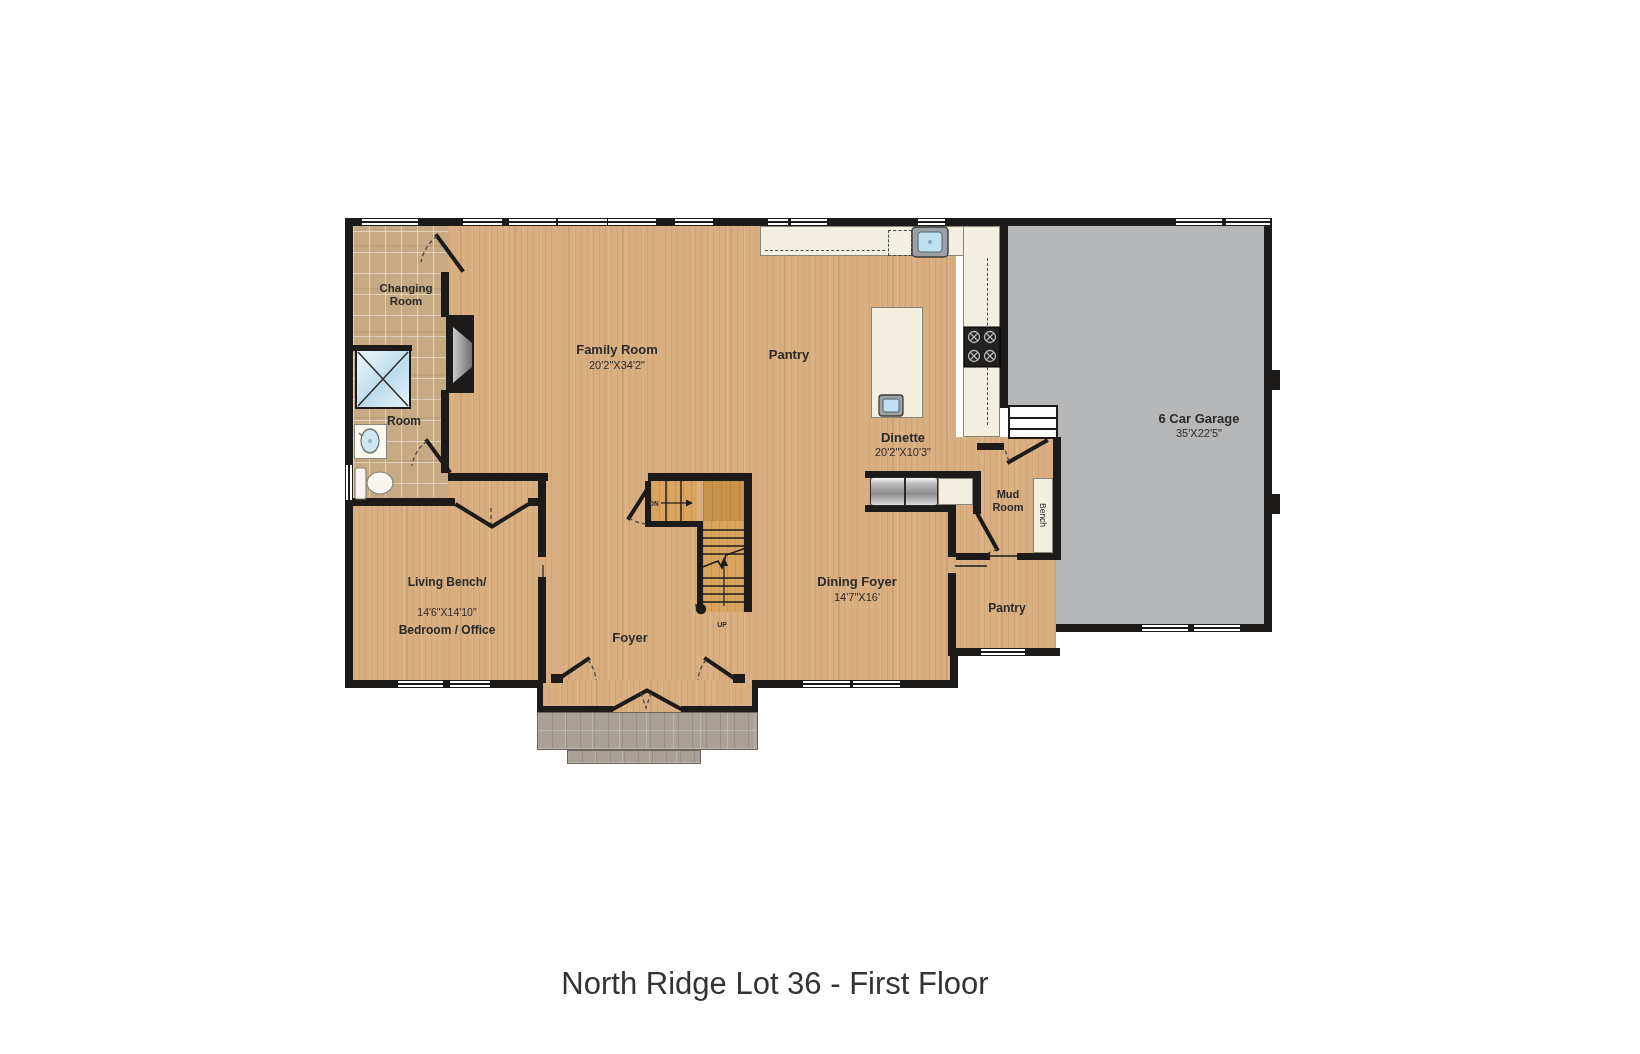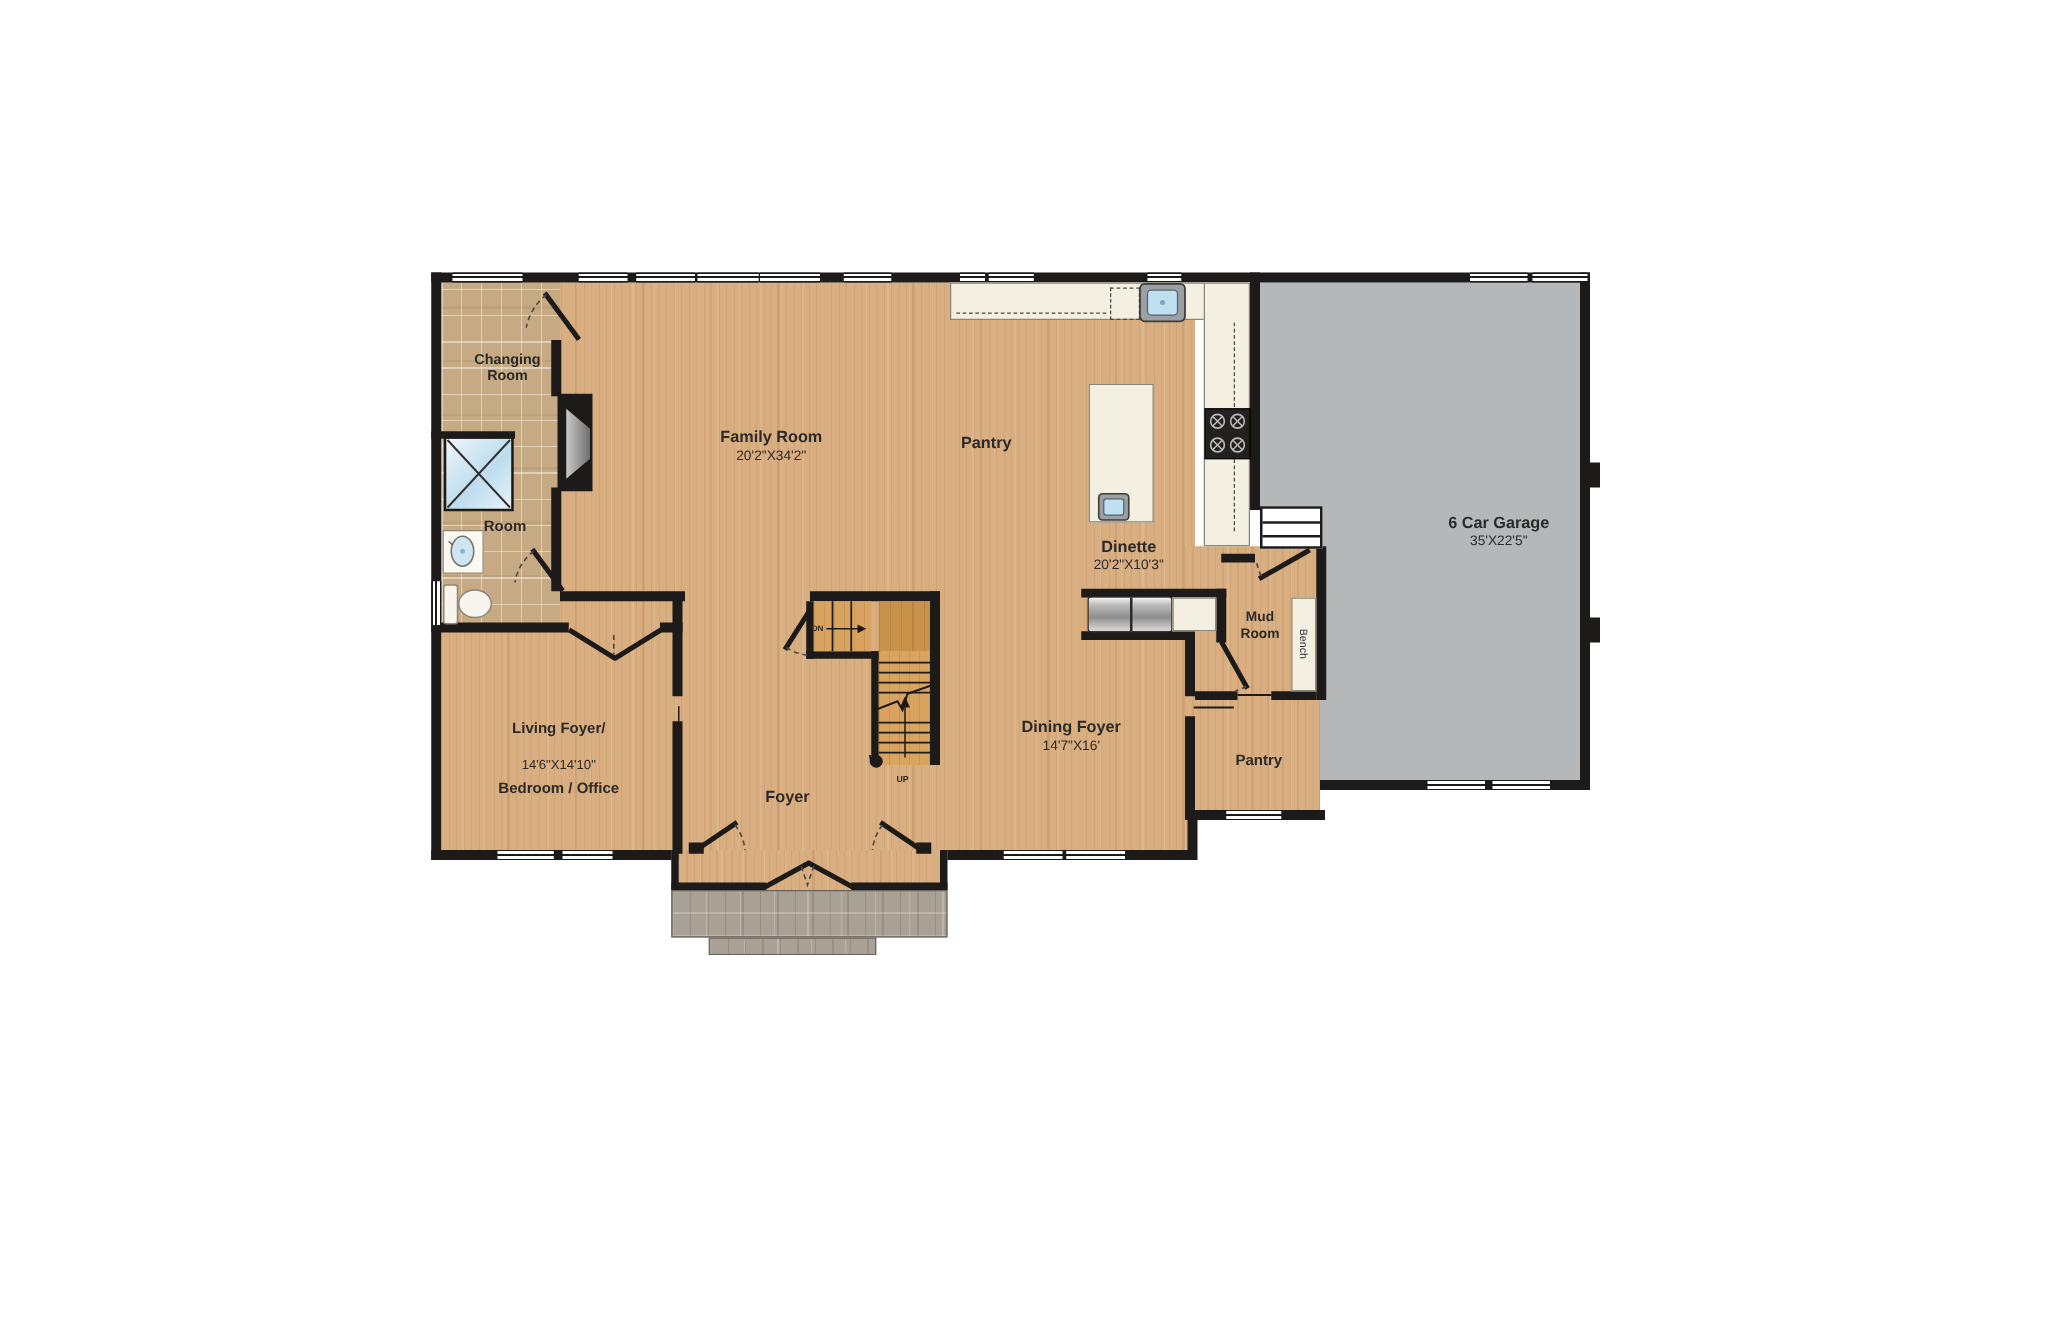--- a/index.html
+++ b/index.html
@@ -281,20 +281,21 @@
   <div class="lbl" style="left:789px;top:354px;font-size:13px;">Pantry</div>
   <div class="lbl" style="left:903px;top:437px;font-size:13px;">Dinette</div>
   <div class="dims" style="left:903px;top:452px;font-size:11px;">20'2"X10'3"</div>
   <div class="lbl" style="left:1199px;top:418px;font-size:13px;">6 Car Garage</div>
   <div class="dims" style="left:1199px;top:433px;font-size:11px;">35'X22'5"</div>
   <div class="lbl" style="left:1008px;top:494px;font-size:11px;">Mud</div>
   <div class="lbl" style="left:1008px;top:507px;font-size:11px;">Room</div>
   <div class="lbl" style="left:1007px;top:608px;font-size:12px;">Pantry</div>
   <div class="lbl" style="left:857px;top:581px;font-size:13px;">Dining Foyer</div>
   <div class="dims" style="left:857px;top:597px;font-size:11px;">14'7"X16'</div>
-  <div class="lbl" style="left:447px;top:582px;font-size:12px;">Living Foyer/</div>
+  <div class="lbl" style="left:447px;top:582px;font-size:12px;">Living Bench/</div>
   <div class="lbl" style="left:447px;top:630px;font-size:12px;">Bedroom / Office</div>
   <div class="dims" style="left:447px;top:612px;font-size:10.5px;">14'6"X14'10"</div>
   <div class="lbl" style="left:630px;top:637px;font-size:13px;">Foyer</div>
   <div class="lbl" style="left:722px;top:624px;font-size:7px;">UP</div>
   <div class="lbl" style="left:654px;top:503px;font-size:6.5px;">DN</div>
 
+  <div class="title" style="left:775px;top:984px;">North Ridge Lot 36 - First Floor</div>
 </div>
 
 </body></html>

